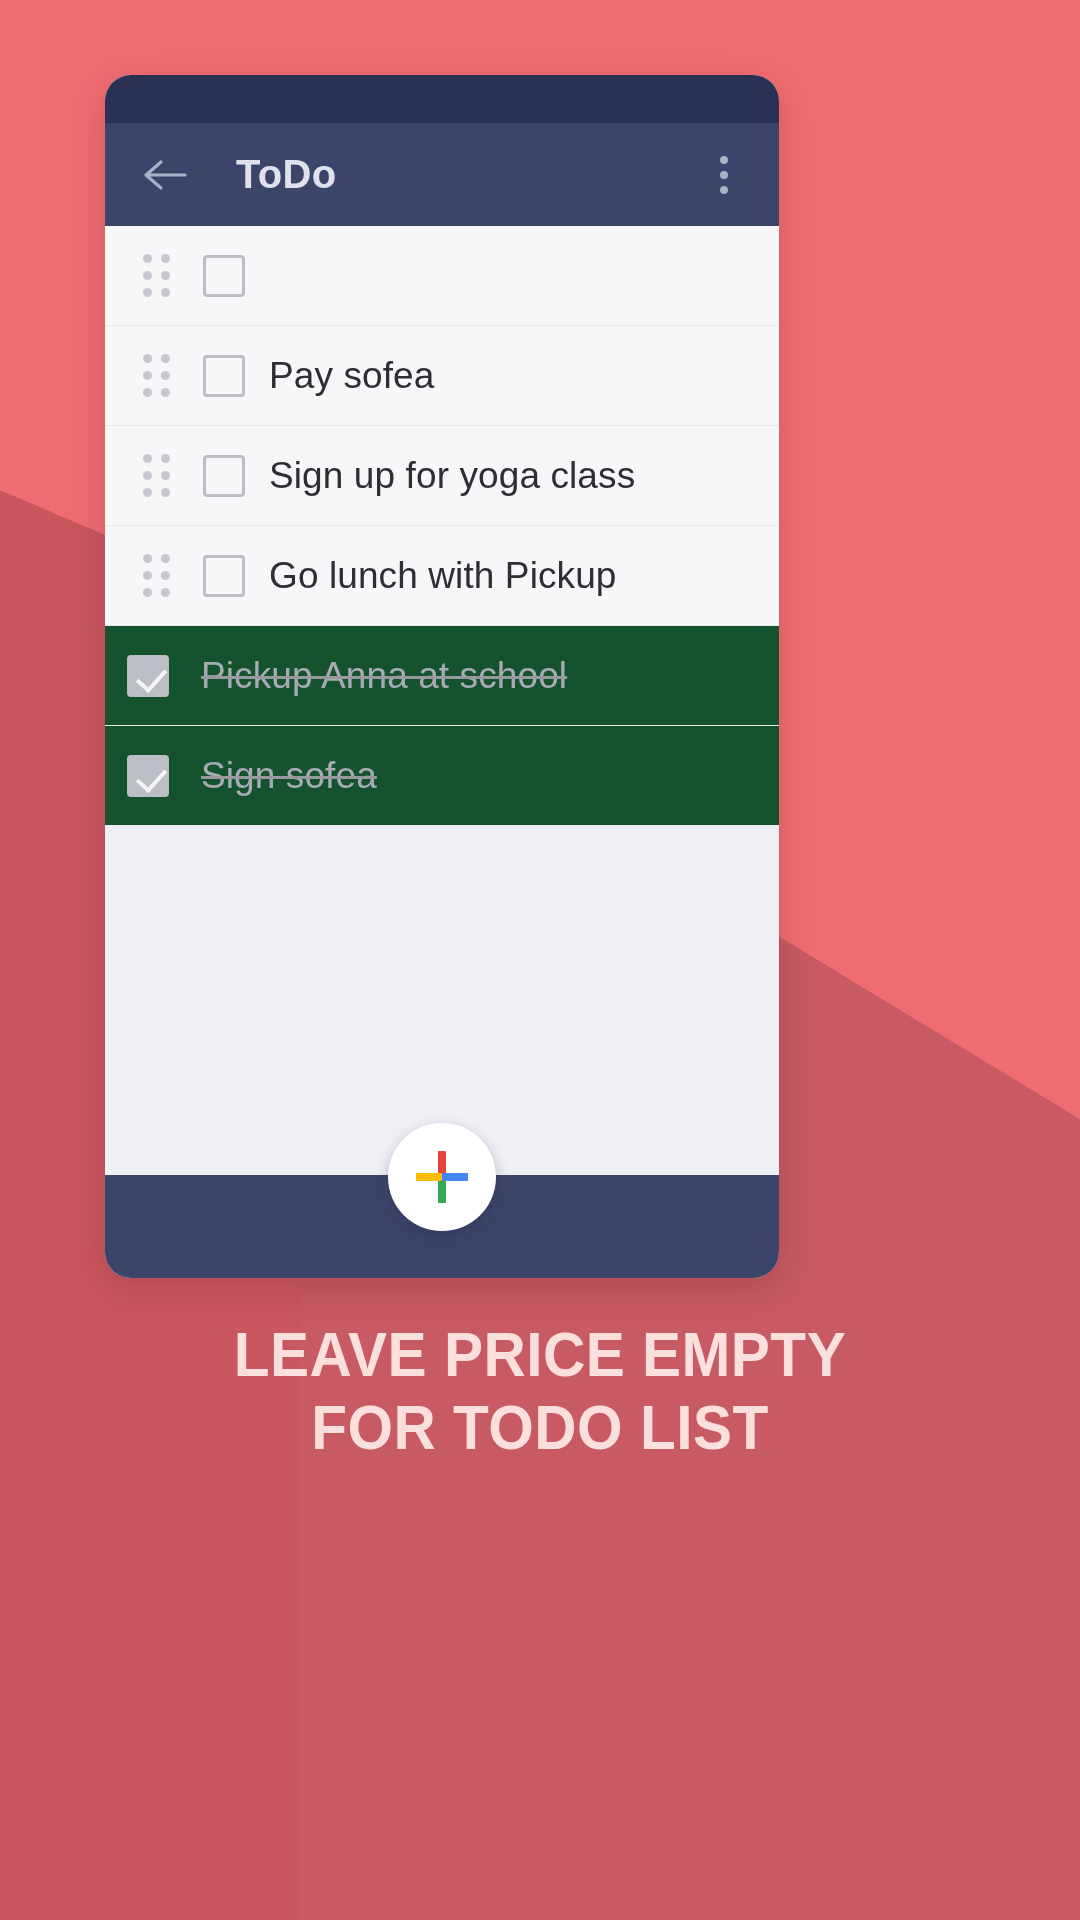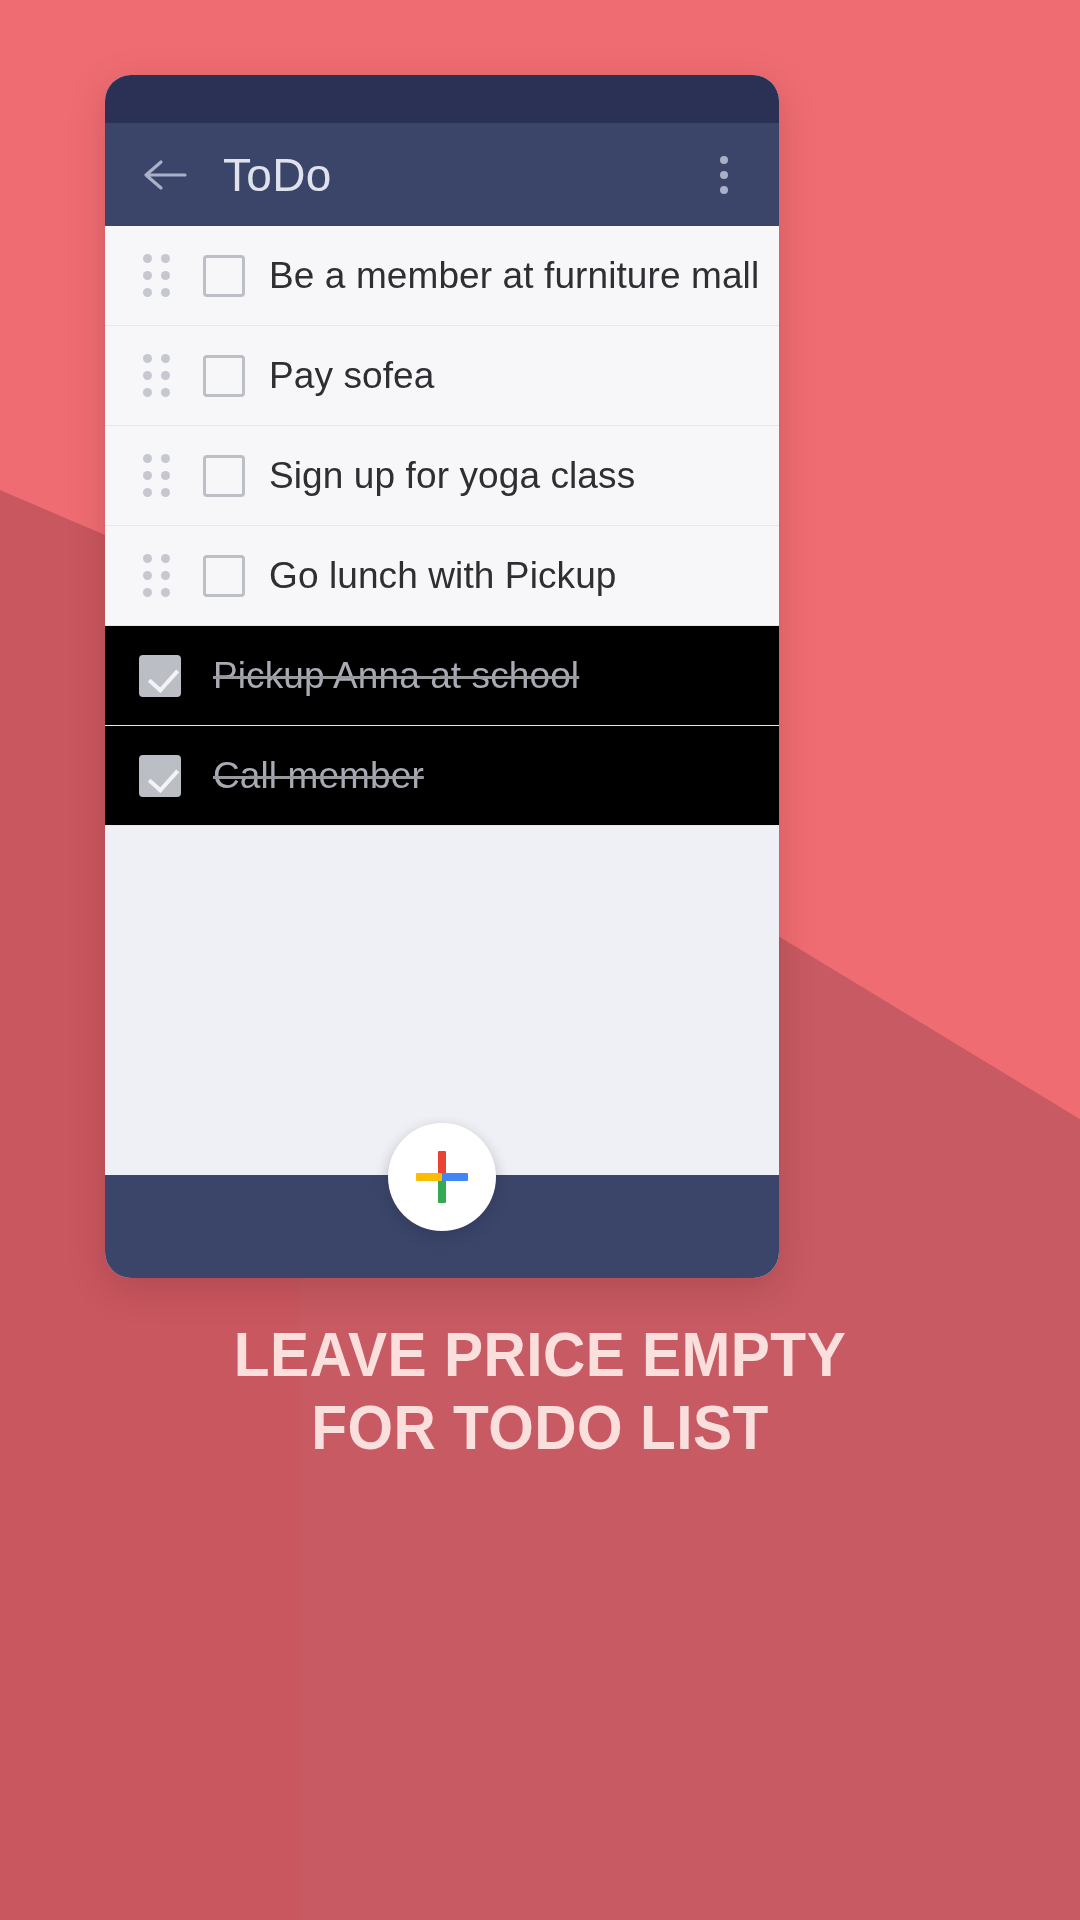--- a/index.html
+++ b/index.html
@@ -60,24 +60,24 @@
     position:relative;
   }
   .tb-back {
     width:56px; height:56px;
     display:flex; align-items:center; justify-content:center;
     flex:0 0 auto;
   }
   .tb-back svg { display:block; }
   .tb-title {
     color:#dfe2ec;
-    font-size:46px;
-    font-weight:400;
+    font-size:40px;
+    font-weight:700;
     letter-spacing:.3px;
-    margin-left:30px;
+    margin-left:43px;
     flex:1 1 auto;
     white-space:nowrap;
   }
   .tb-menu {
     width:54px; height:66px;
     display:flex; flex-direction:column;
     align-items:center; justify-content:center;
     gap:7px;
     flex:0 0 auto;
   }
@@ -94,22 +94,22 @@
   .todo-row {
     position:relative;
     height:100px;
     display:flex;
     align-items:center;
     padding-left:22px;
     background:#f7f7f9;
     border-bottom:1px solid #e8e8ec;
   }
   .todo-row.done {
-    background:#000000;
-    padding-left:12px;
+    background:#14532d;
+    padding-left:0;
   }
 
   
   .drag-handle {
     width:58px;
     height:52px;
     display:grid;
     grid-template-columns:repeat(2, 9px);
     grid-template-rows:repeat(3, 9px);
     gap:8px 9px;
@@ -250,21 +250,20 @@
             <i></i>
             <i></i>
             <i></i>
             <i></i>
             <i></i>
             <i></i>
           </div>
           <div class="cb-wrap">
             <span class="cb"></span>
           </div>
-          <div class="todo-label">Be a member at furniture mall</div>
         </div>
         <div class="todo-row">
           <div class="drag-handle">
             <i></i>
             <i></i>
             <i></i>
             <i></i>
             <i></i>
             <i></i>
           </div>
@@ -304,21 +303,21 @@
         <div class="todo-row done">
           <div class="cb-wrap">
             <span class="cb checked"></span>
           </div>
           <div class="todo-label">Pickup Anna at school</div>
         </div>
         <div class="todo-row done">
           <div class="cb-wrap">
             <span class="cb checked"></span>
           </div>
-          <div class="todo-label">Call member</div>
+          <div class="todo-label">Sign sofea</div>
         </div>
       </div>
 
     <div class="list-filler"></div>
 
     <div class="bottom-bar"></div>
 
     <div class="fab">
       <span class="gplus">
         <span class="gp-top"></span>

